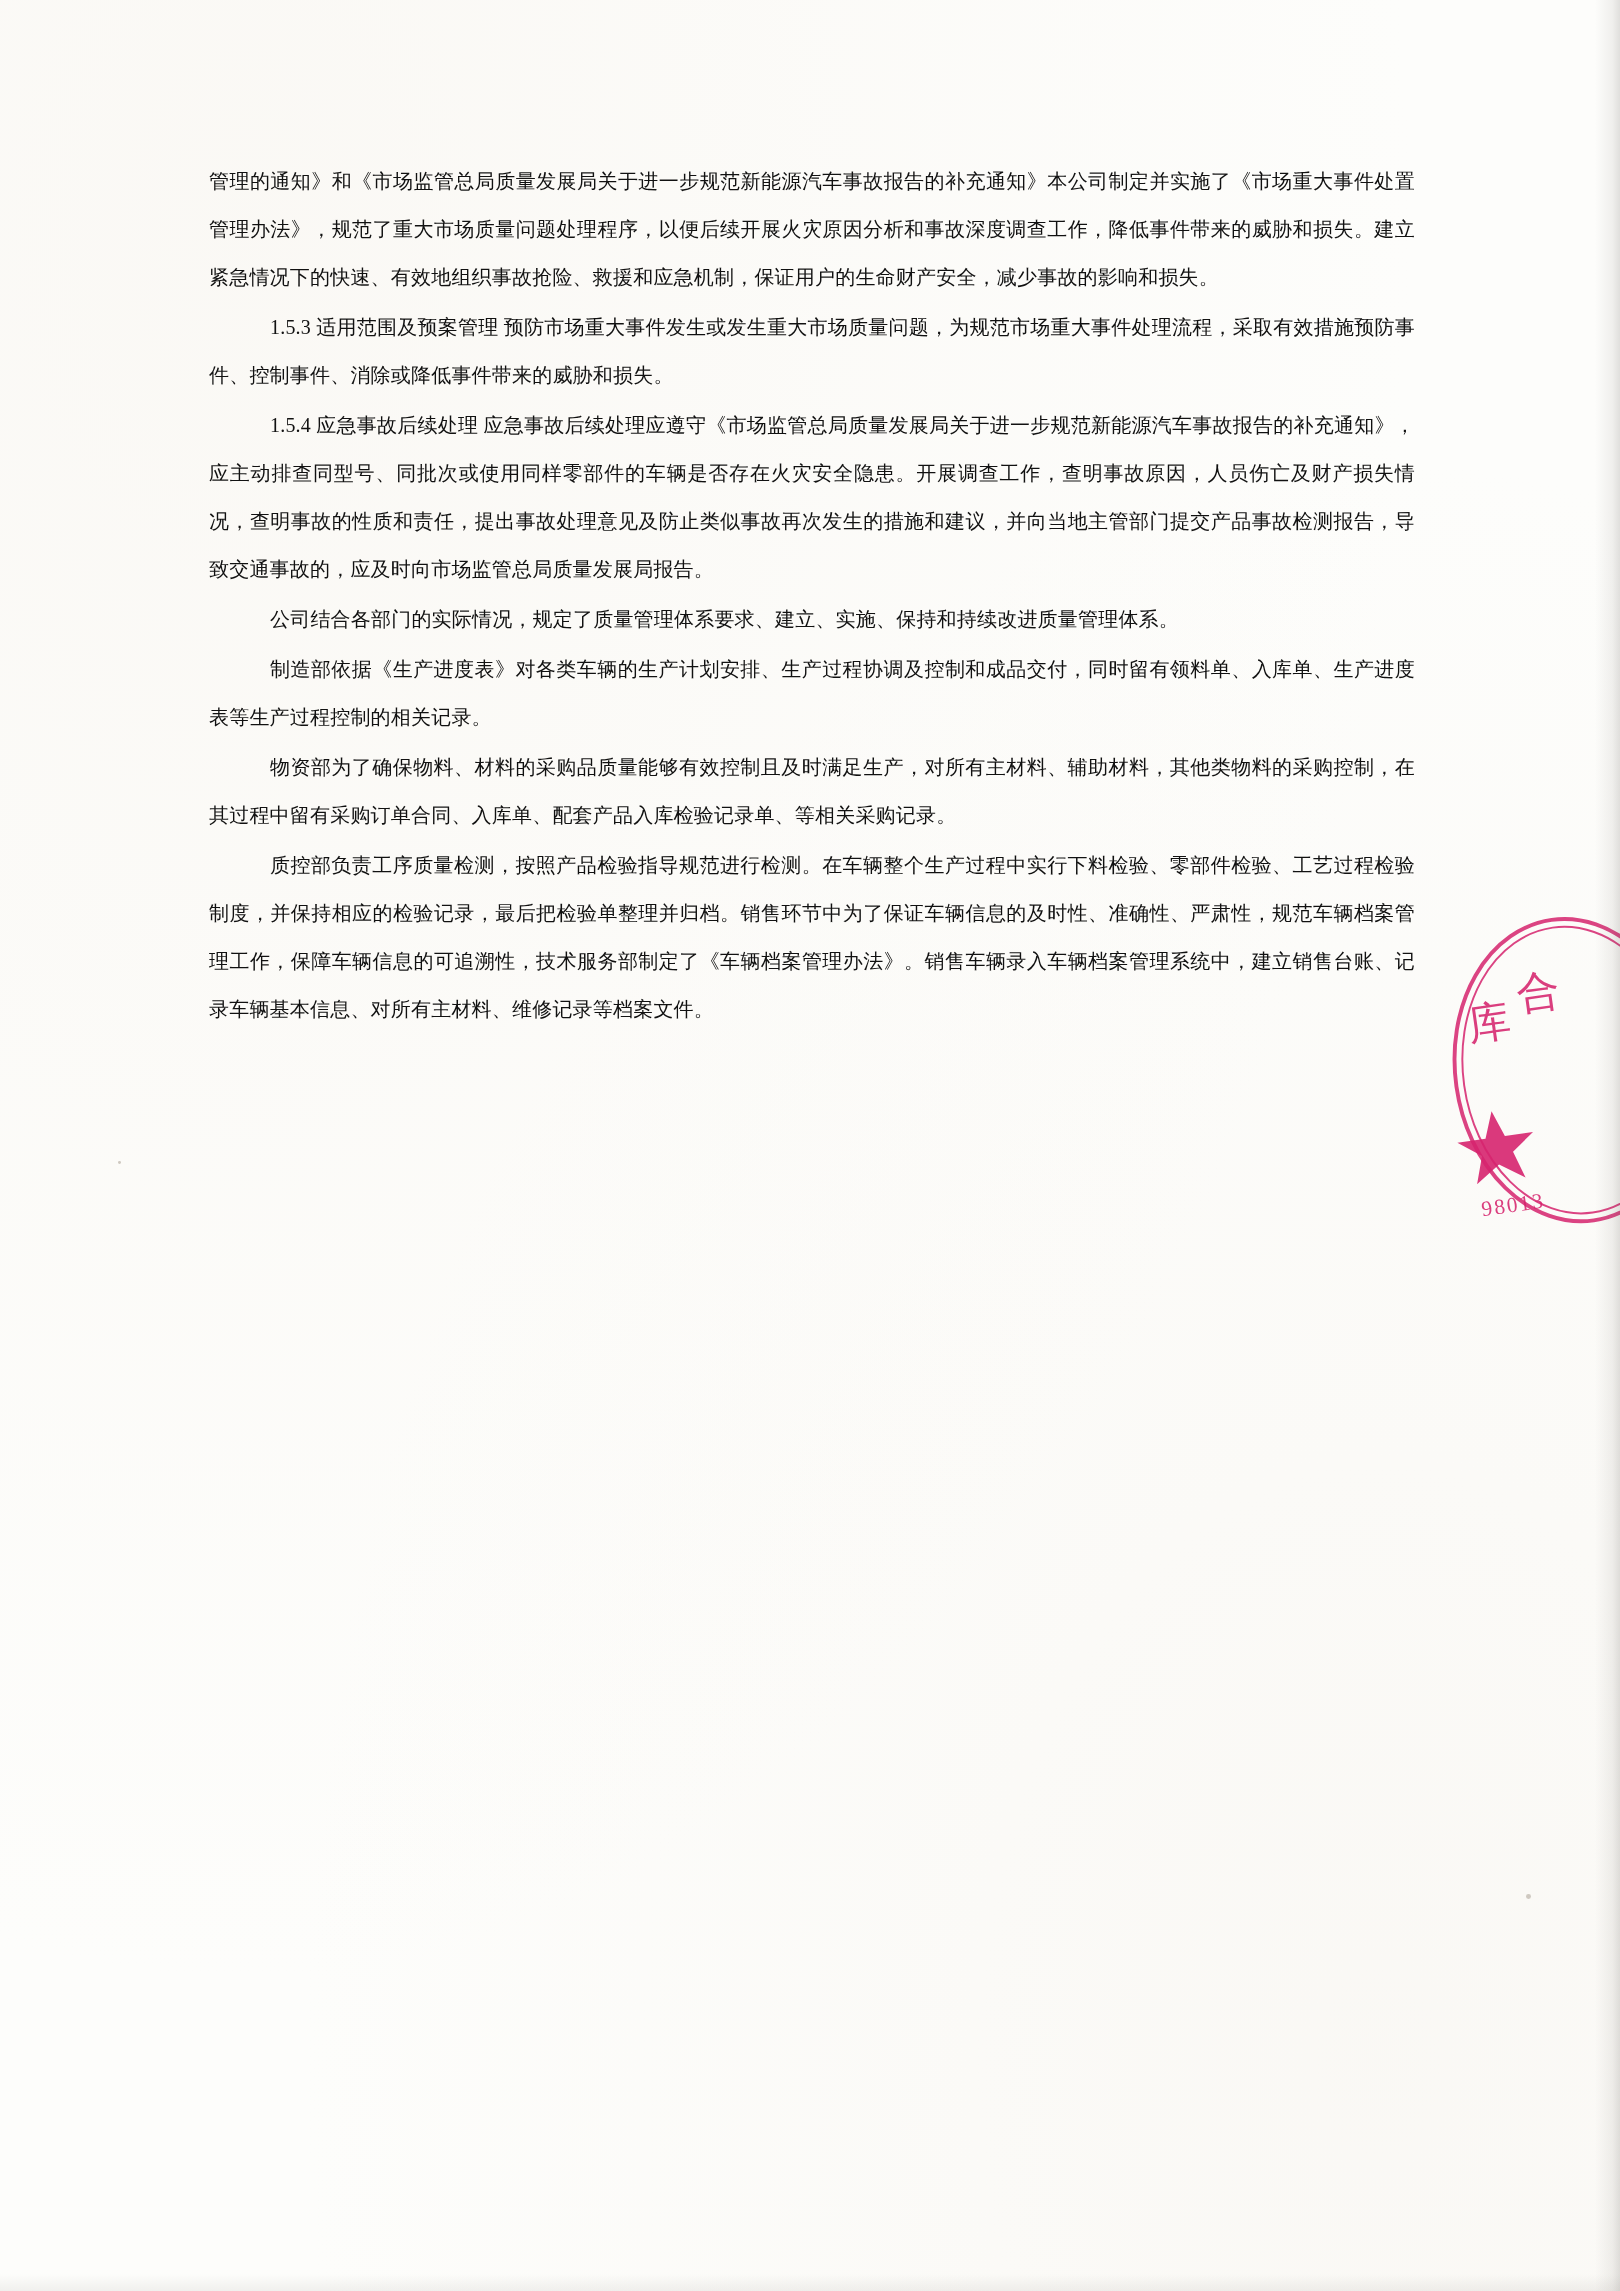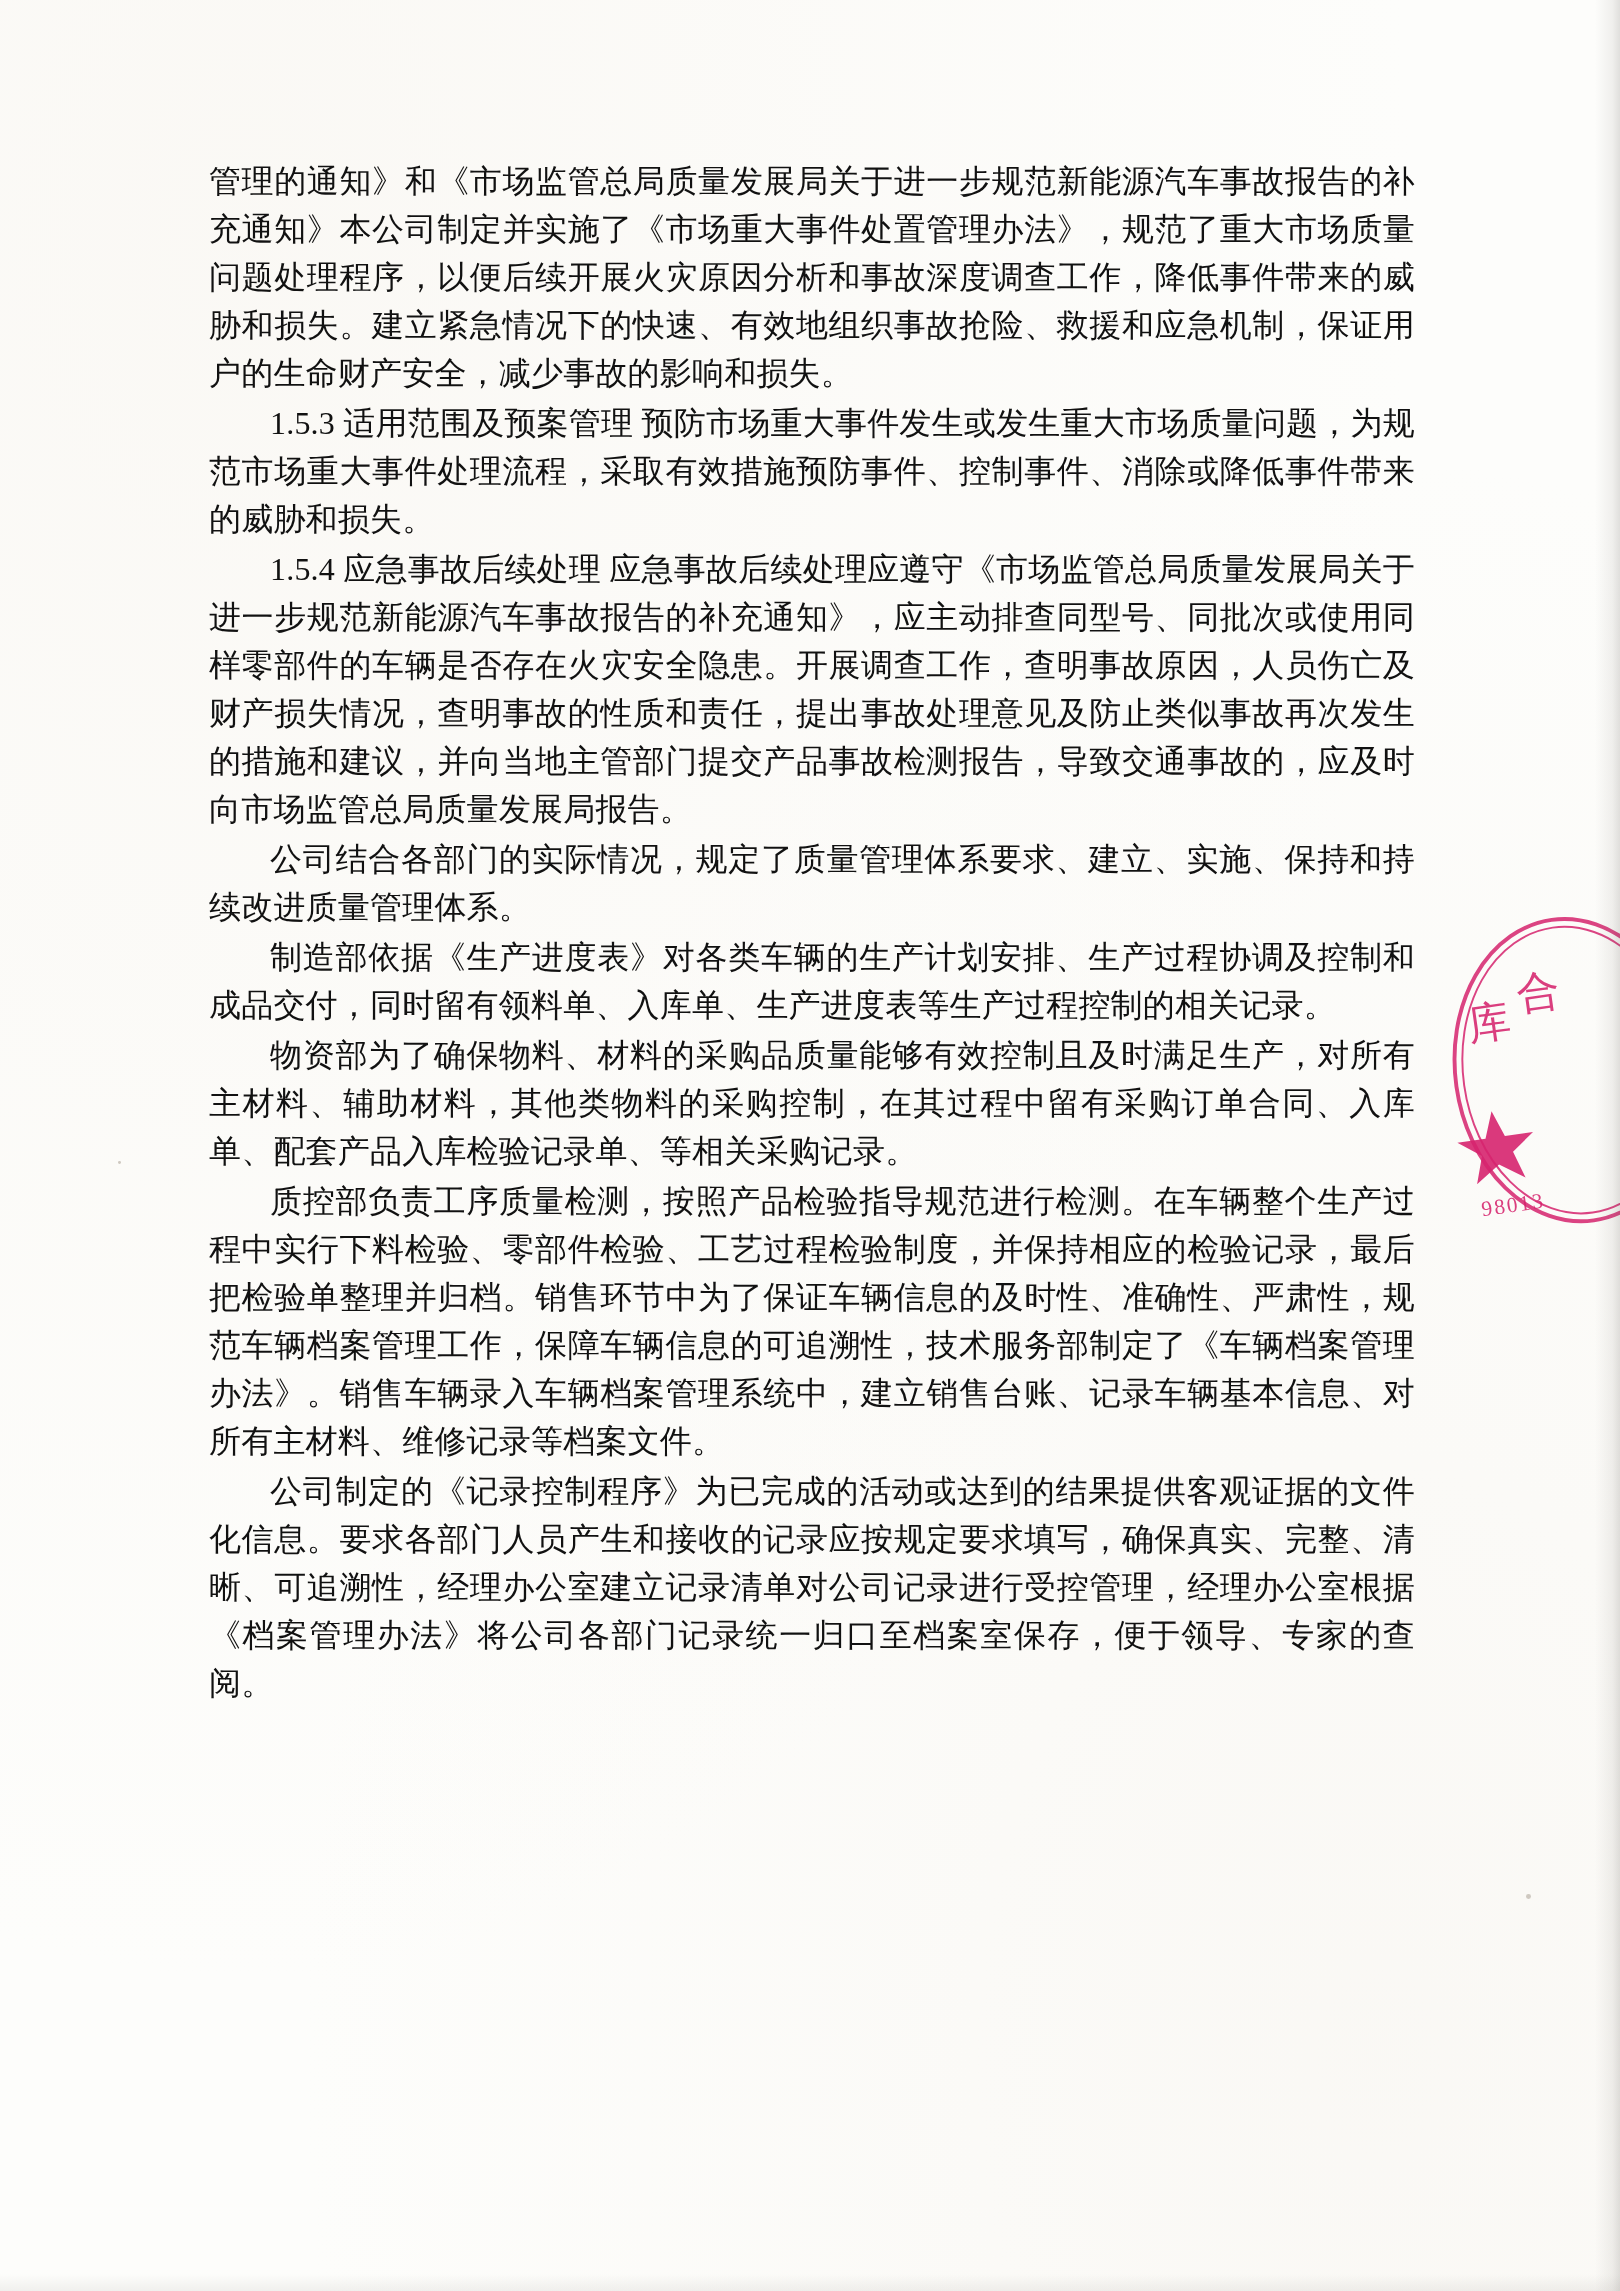--- a/index.html
+++ b/index.html
@@ -28,21 +28,21 @@
     pointer-events: none;
   }
   .doc-body {
     position: absolute;
     left: 209px;
     top: 157px;
     width: 1206px;
   }
   p.para {
     margin: 0 0 2px 0;
-    font-size: 32px;
+    font-size: 20px;
     line-height: 48px;
     color: #111111;
     text-align: justify;
     text-justify: inter-ideograph;
     letter-spacing: 0.2px;
     font-family: "Liberation Serif", "DejaVu Serif", serif;
   }
   p.indent {
     text-indent: 61px;
   }
@@ -92,21 +92,20 @@
 <div class="page">
 
   <div class="doc-body">
     <p class="para noindent">管理的通知》和《市场监管总局质量发展局关于进一步规范新能源汽车事故报告的补充通知》本公司制定并实施了《市场重大事件处置管理办法》，规范了重大市场质量问题处理程序，以便后续开展火灾原因分析和事故深度调查工作，降低事件带来的威胁和损失。建立紧急情况下的快速、有效地组织事故抢险、救援和应急机制，保证用户的生命财产安全，减少事故的影响和损失。</p>
     <p class="para indent">1.5.3 适用范围及预案管理 预防市场重大事件发生或发生重大市场质量问题，为规范市场重大事件处理流程，采取有效措施预防事件、控制事件、消除或降低事件带来的威胁和损失。</p>
     <p class="para indent">1.5.4 应急事故后续处理 应急事故后续处理应遵守《市场监管总局质量发展局关于进一步规范新能源汽车事故报告的补充通知》，应主动排查同型号、同批次或使用同样零部件的车辆是否存在火灾安全隐患。开展调查工作，查明事故原因，人员伤亡及财产损失情况，查明事故的性质和责任，提出事故处理意见及防止类似事故再次发生的措施和建议，并向当地主管部门提交产品事故检测报告，导致交通事故的，应及时向市场监管总局质量发展局报告。</p>
     <p class="para indent">公司结合各部门的实际情况，规定了质量管理体系要求、建立、实施、保持和持续改进质量管理体系。</p>
     <p class="para indent">制造部依据《生产进度表》对各类车辆的生产计划安排、生产过程协调及控制和成品交付，同时留有领料单、入库单、生产进度表等生产过程控制的相关记录。</p>
     <p class="para indent">物资部为了确保物料、材料的采购品质量能够有效控制且及时满足生产，对所有主材料、辅助材料，其他类物料的采购控制，在其过程中留有采购订单合同、入库单、配套产品入库检验记录单、等相关采购记录。</p>
     <p class="para indent">质控部负责工序质量检测，按照产品检验指导规范进行检测。在车辆整个生产过程中实行下料检验、零部件检验、工艺过程检验制度，并保持相应的检验记录，最后把检验单整理并归档。销售环节中为了保证车辆信息的及时性、准确性、严肃性，规范车辆档案管理工作，保障车辆信息的可追溯性，技术服务部制定了《车辆档案管理办法》。销售车辆录入车辆档案管理系统中，建立销售台账、记录车辆基本信息、对所有主材料、维修记录等档案文件。</p>
-    <p class="para indent">公司制定的《记录控制程序》为已完成的活动或达到的结果提供客观证据的文件化信息。要求各部门人员产生和接收的记录应按规定要求填写，确保真实、完整、清晰、可追溯性，经理办公室建立记录清单对公司记录进行受控管理，经理办公室根据《档案管理办法》将公司各部门记录统一归口至档案室保存，便于领导、专家的查阅。</p>
   </div>
 
   <div class="stamp">
     <svg width="245" height="323" viewBox="0 0 250 330" xmlns="http://www.w3.org/2000/svg">
       <g transform="rotate(-8 125 165)" fill="none" stroke="#d6246e" stroke-width="4" opacity="0.85">
         <ellipse cx="150" cy="165" rx="120" ry="155"></ellipse>
         <ellipse cx="150" cy="165" rx="112" ry="147" stroke-width="2"></ellipse>
       </g>
       <g transform="rotate(-8 125 165)" fill="#d6246e" opacity="0.9">
 

